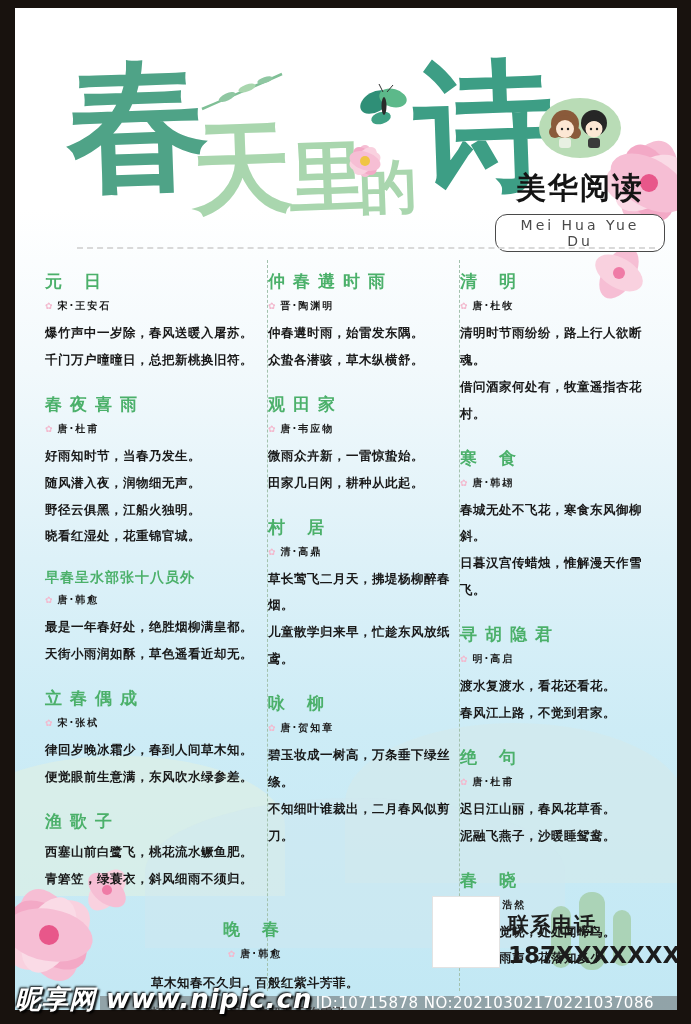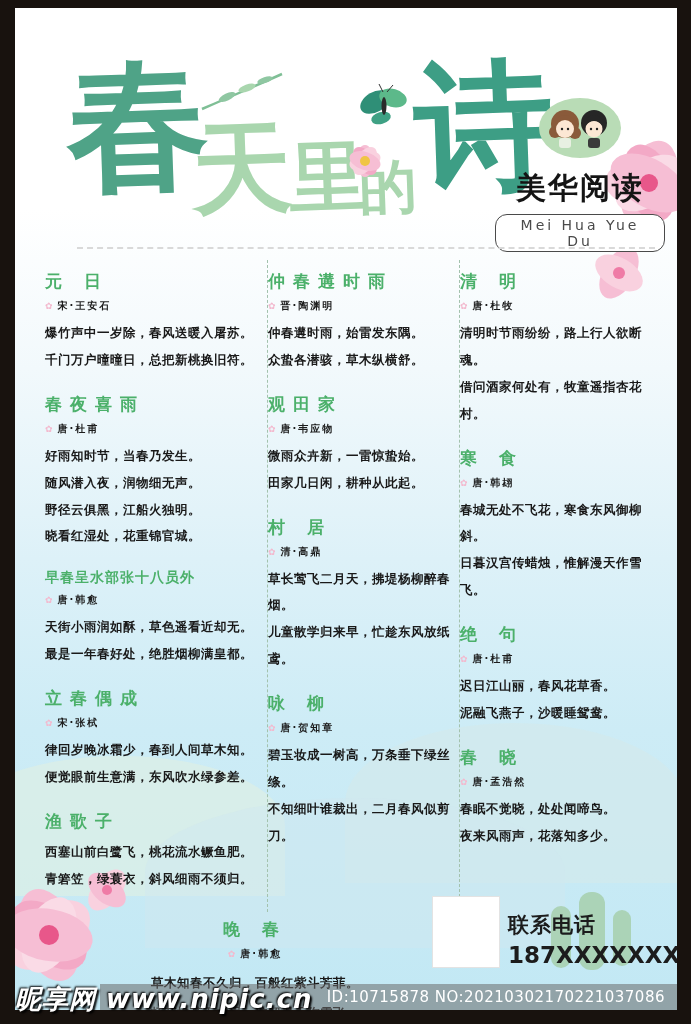--- a/index.html
+++ b/index.html
@@ -50,22 +50,22 @@
   
   #footer-poem{position:absolute;left:95px;top:910px;width:290px;text-align:center;}
   #footer-poem .poem-line{line-height:2.4;}
   
   #qr-box{position:absolute;left:417px;top:888px;width:66px;height:70px;background:#ffffff;
           border:1px solid #e3e3e3;}
   #contact{position:absolute;left:493px;top:903px;color:#1c1c1c;}
   #contact-label{font-size:21px;font-weight:bold;letter-spacing:1px;}
   #contact-phone{font-size:23px;font-weight:bold;margin-top:3px;}
   
-  #id-band{position:absolute;left:85px;right:0;bottom:0;height:26px;background:rgba(105,105,105,.55);
-           display:flex;align-items:center;justify-content:flex-end;padding-right:12px;
+  #id-band{position:absolute;left:85px;right:0;bottom:0;height:14px;background:rgba(105,105,105,.55);
+           display:flex;align-items:center;justify-content:flex-end;padding-right:23px;
            color:#fff;font-size:15px;letter-spacing:.5px;}
   #site-mark{position:absolute;left:6px;top:982px;z-index:9;color:#ffffff;font-size:26px;
              font-weight:bold;font-style:italic;letter-spacing:1px;
              text-shadow:2px 2px 2px #000,-1px -1px 2px #000;margin-left:9px;}
   
   .corner-flower{position:absolute;}
   #flower-tr{right:-22px;top:105px;}
   #flower-bl{left:-28px;top:842px;}
 </style>
 </head>
@@ -180,22 +180,22 @@
             <div class="poem-title">春夜喜雨</div>
             <div class="poem-author"><span class="author-flower">✿</span>唐·杜甫</div>
             <div class="poem-line">好雨知时节，当春乃发生。</div>
             <div class="poem-line">随风潜入夜，润物细无声。</div>
             <div class="poem-line">野径云俱黑，江船火独明。</div>
             <div class="poem-line">晓看红湿处，花重锦官城。</div>
           </div>
           <div class="poem">
             <div class="poem-title long">早春呈水部张十八员外</div>
             <div class="poem-author"><span class="author-flower">✿</span>唐·韩愈</div>
+            <div class="poem-line">最是一年春好处，绝胜烟柳满皇都。</div>
             <div class="poem-line">天街小雨润如酥，草色遥看近却无。</div>
-            <div class="poem-line">最是一年春好处，绝胜烟柳满皇都。</div>
           </div>
           <div class="poem">
             <div class="poem-title">立春偶成</div>
             <div class="poem-author"><span class="author-flower">✿</span>宋·张栻</div>
             <div class="poem-line">律回岁晚冰霜少，春到人间草木知。</div>
             <div class="poem-line">便觉眼前生意满，东风吹水绿参差。</div>
           </div>
           <div class="poem">
             <div class="poem-title">渔歌子</div>
             <div class="poem-line">西塞山前白鹭飞，桃花流水鳜鱼肥。</div>
@@ -233,20 +233,26 @@
             <div class="poem-title">清 明</div>
             <div class="poem-author"><span class="author-flower">✿</span>唐·杜牧</div>
             <div class="poem-line">清明时节雨纷纷，路上行人欲断魂。</div>
             <div class="poem-line">借问酒家何处有，牧童遥指杏花村。</div>
           </div>
           <div class="poem">
             <div class="poem-title">寒 食</div>
             <div class="poem-author"><span class="author-flower">✿</span>唐·韩翃</div>
             <div class="poem-line">春城无处不飞花，寒食东风御柳斜。</div>
             <div class="poem-line">日暮汉宫传蜡烛，惟解漫天作雪飞。</div>
+          </div>
+          <div class="poem">
+            <div class="poem-title">寻胡隐君</div>
+            <div class="poem-author"><span class="author-flower">✿</span>明·高启</div>
+            <div class="poem-line">渡水复渡水，看花还看花。</div>
+            <div class="poem-line">春风江上路，不觉到君家。</div>
           </div>
           <div class="poem">
             <div class="poem-title">绝 句</div>
             <div class="poem-author"><span class="author-flower">✿</span>唐·杜甫</div>
             <div class="poem-line">迟日江山丽，春风花草香。</div>
             <div class="poem-line">泥融飞燕子，沙暖睡鸳鸯。</div>
           </div>
           <div class="poem">
             <div class="poem-title">春 晓</div>
             <div class="poem-author"><span class="author-flower">✿</span>唐·孟浩然</div>

